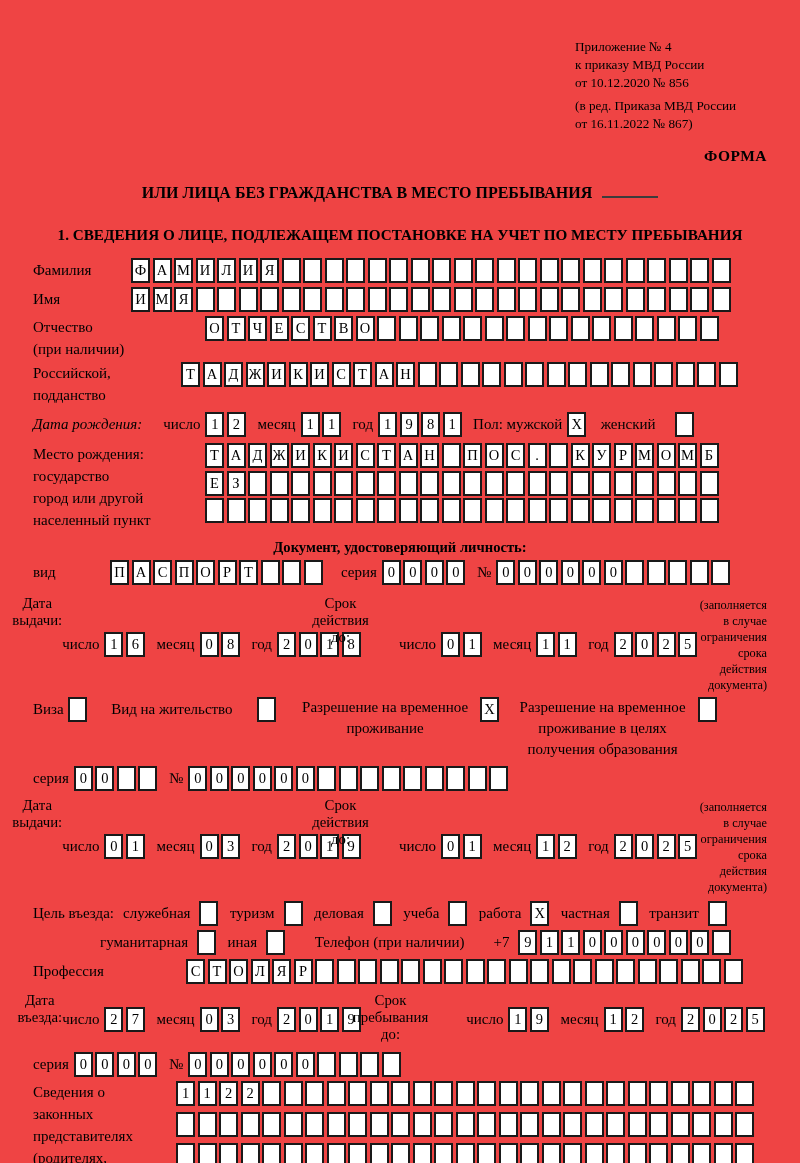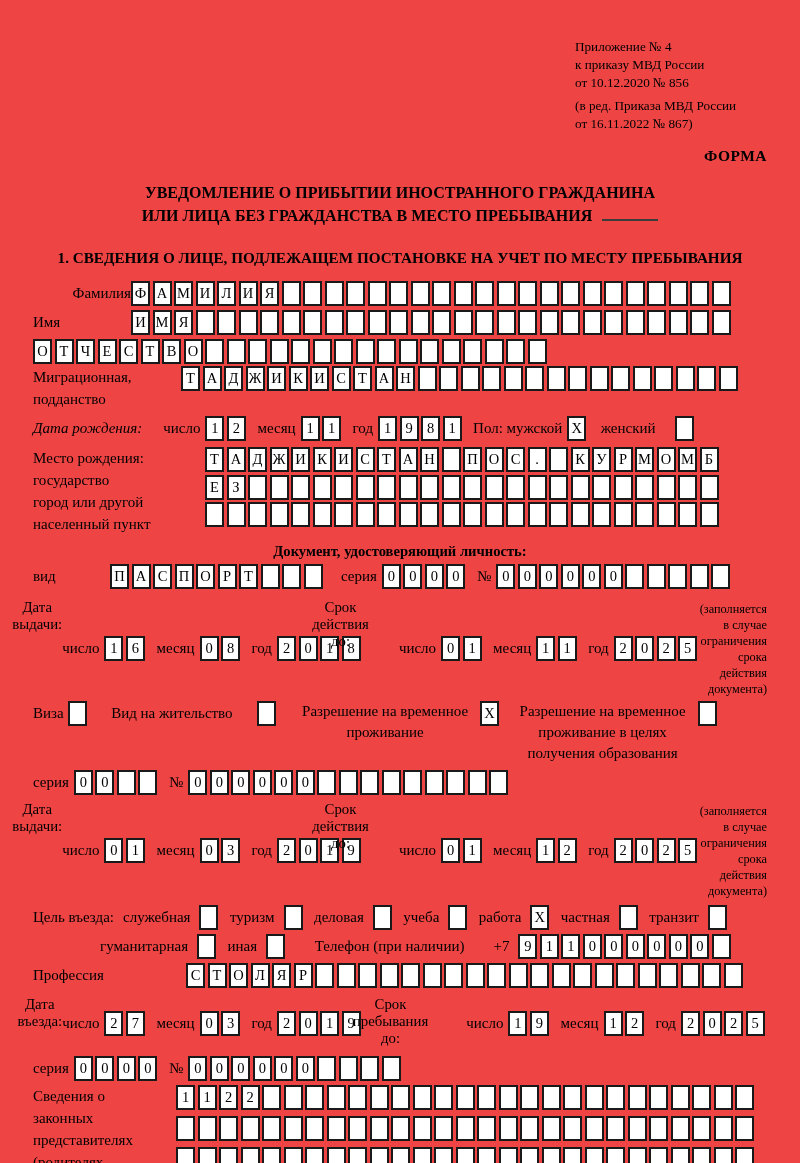--- a/index.html
+++ b/index.html
@@ -48,28 +48,27 @@
     <div>Приложение № 4</div>
     <div>к приказу МВД России</div>
     <div>от 10.12.2020 № 856</div>
     <div class="rev">(в ред. Приказа МВД России</div>
     <div>от 16.11.2022 № 867)</div>
   </div>
 
   <div class="forma">ФОРМА</div>
 
   <div class="title">
-    <div>УВЕДОМЛЕНИЕ О ПРИБЫТИИ ИНОСТРАННОГО ГРАЖДАНИНА</div>
     <div><span>ИЛИ ЛИЦА БЕЗ ГРАЖДАНСТВА В МЕСТО ПРЕБЫВАНИЯ</span><span class="blank-line"></span></div>
   </div>
 
   <div class="section-heading">1. СВЕДЕНИЯ О ЛИЦЕ, ПОДЛЕЖАЩЕМ ПОСТАНОВКЕ НА УЧЕТ ПО МЕСТУ ПРЕБЫВАНИЯ</div>
 
   <div class="row mt14">
-    <span class="lbl" style="width:98px;text-align:right;">Фамилия</span>
+    <span class="lbl" style="width:98px;">Фамилия</span>
     <span class="cells">
         <span class="cell">Ф</span>
         <span class="cell">А</span>
         <span class="cell">М</span>
         <span class="cell">И</span>
         <span class="cell">Л</span>
         <span class="cell">И</span>
         <span class="cell">Я</span>
         <span class="cell"></span>
         <span class="cell"></span>
@@ -123,20 +122,24 @@
         <span class="cell"></span>
         <span class="cell"></span>
         <span class="cell"></span>
         <span class="cell"></span>
         <span class="cell"></span>
         <span class="cell"></span>
       </span>
   </div>
 
   <div class="row mt4">
+    <span class="stack" style="width:172px;">
+      <span class="lbl2">Отчество</span>
+      <span class="lbl2">(при наличии)</span>
+    </span>
     <span class="cells">
         <span class="cell">О</span>
         <span class="cell">Т</span>
         <span class="cell">Ч</span>
         <span class="cell">Е</span>
         <span class="cell">С</span>
         <span class="cell">Т</span>
         <span class="cell">В</span>
         <span class="cell">О</span>
         <span class="cell"></span>
@@ -153,21 +156,21 @@
         <span class="cell"></span>
         <span class="cell"></span>
         <span class="cell"></span>
         <span class="cell"></span>
         <span class="cell"></span>
       </span>
   </div>
 
   <div class="row mt2">
     <span class="stack" style="width:148px;">
-      <span class="lbl2">Миграционная,</span>
+      <span class="lbl2">Российской,</span>
       <span class="lbl2">подданство</span>
     </span>
     <span class="cells">
         <span class="cell">Т</span>
         <span class="cell">А</span>
         <span class="cell">Д</span>
         <span class="cell">Ж</span>
         <span class="cell">И</span>
         <span class="cell">К</span>
         <span class="cell">И</span>

